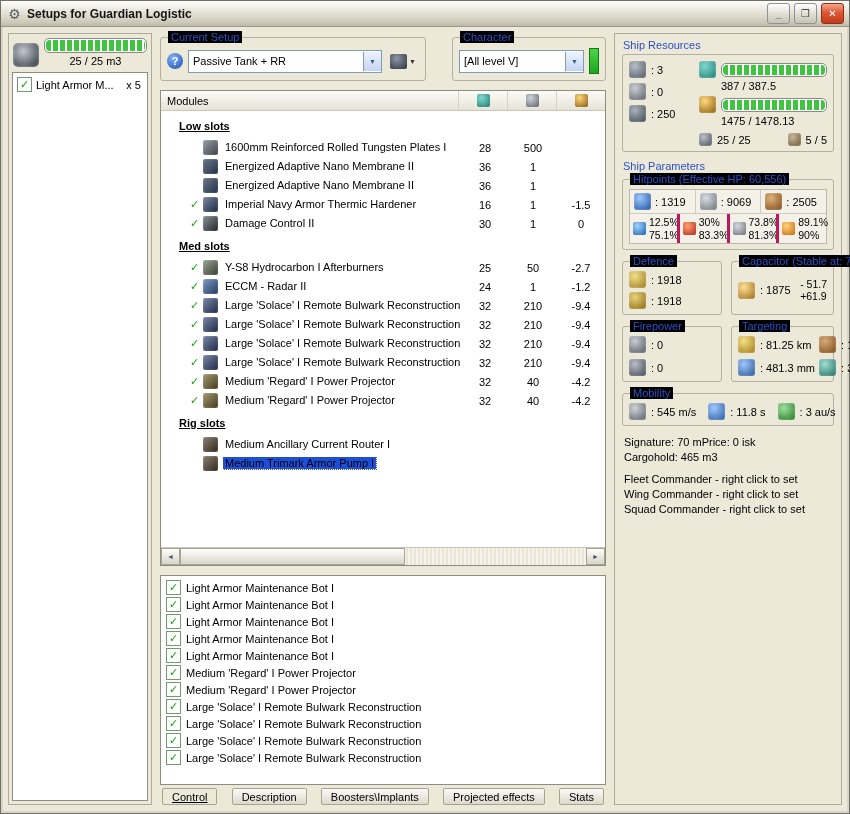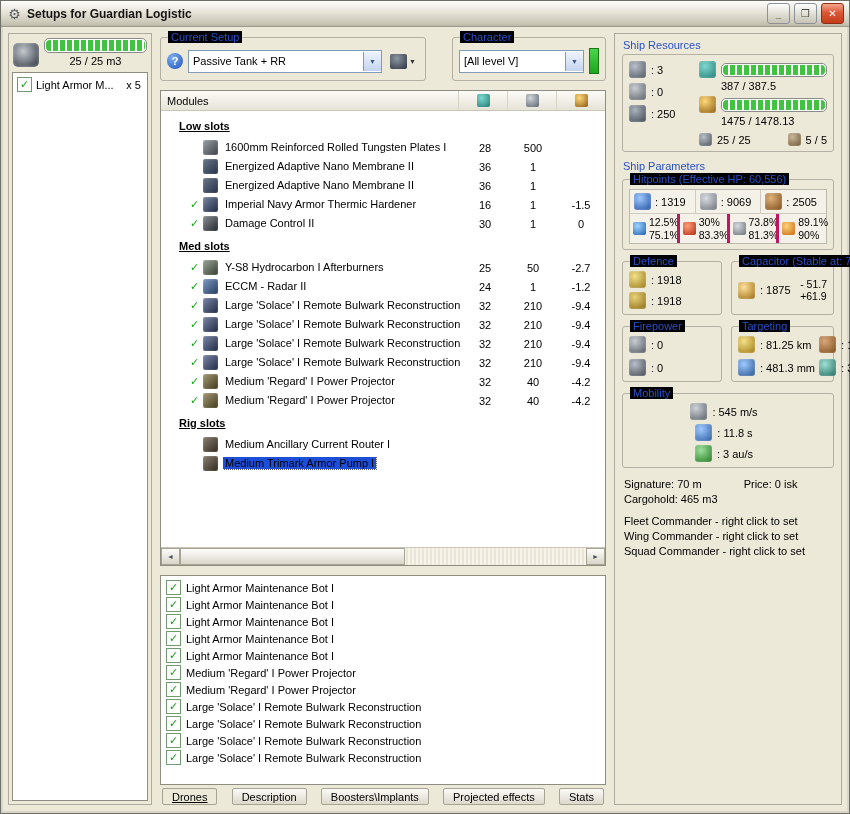--- a/index.html
+++ b/index.html
@@ -148,25 +148,25 @@
   .sensor-strength-icon{background:radial-gradient(circle at 35% 30%,#9fe0d4,#1f6a5e);}
   .speed-icon{background:radial-gradient(circle at 35% 30%,#cfd4da,#565d66);}
   .align-time-icon{background:radial-gradient(circle at 35% 30%,#9fc9ff,#2a5aa0);}
   .warp-speed-icon{background:radial-gradient(circle at 35% 30%,#9fe09f,#1f7a1f);}
   .two-col{display:flex;gap:9px;}
   .def-box{width:86px;flex:none;display:flex;flex-direction:column;gap:4px;}
   .cap-box{flex:1;display:flex;align-items:center;gap:5px;min-width:0;}
   .cap-flow{margin-left:auto;display:flex;flex-direction:column;line-height:1.2;font-size:10.5px;text-align:left;}
   .fire-box{width:86px;flex:none;display:flex;flex-direction:column;gap:6px;}
   .targ-box{flex:1;display:grid;grid-template-columns:1.4fr 1fr;gap:6px 4px;min-width:0;}
-  .mob-box{display:flex;align-items:center;gap:4px;flex-direction:column;}
+  .mob-box{display:flex;align-items:center;gap:4px;}
   .mob-box .icon-val-row{margin-right:8px;}
 
   .info-lines{margin-top:10px;display:flex;flex-direction:column;gap:3px;padding-left:2px;}
-  .sig-row{display:flex;gap:42px;text-align:center;}
+  .sig-row{display:flex;text-align:center;}
   .cmd-gap{height:4px;}
 </style>
 </head>
 <body>
 
 <div class="window">
 
   <div class="titlebar">
     <span class="app-icon">⚙</span>
     <span class="title-text">Setups for Guardian Logistic</span>
@@ -409,21 +409,21 @@
             <span class="cb">✓</span>
             <span class="cargo-name">Large 'Solace' I Remote Bulwark Reconstruction</span>
           </div>
           <div class="cargo-row">
             <span class="cb">✓</span>
             <span class="cargo-name">Large 'Solace' I Remote Bulwark Reconstruction</span>
           </div>
         </div>
 
       <div class="tabs-row">
-          <span class="tab active">Drones</span>
+          <span class="tab active">Control</span>
           <span class="tab">Description</span>
           <span class="tab">Boosters\Implants</span>
           <span class="tab">Projected effects</span>
           <span class="tab">Stats</span>
         </div>
     </div>
 
     <div class="right-panel">
 
       <div class="panel-label">Ship Resources</div>

